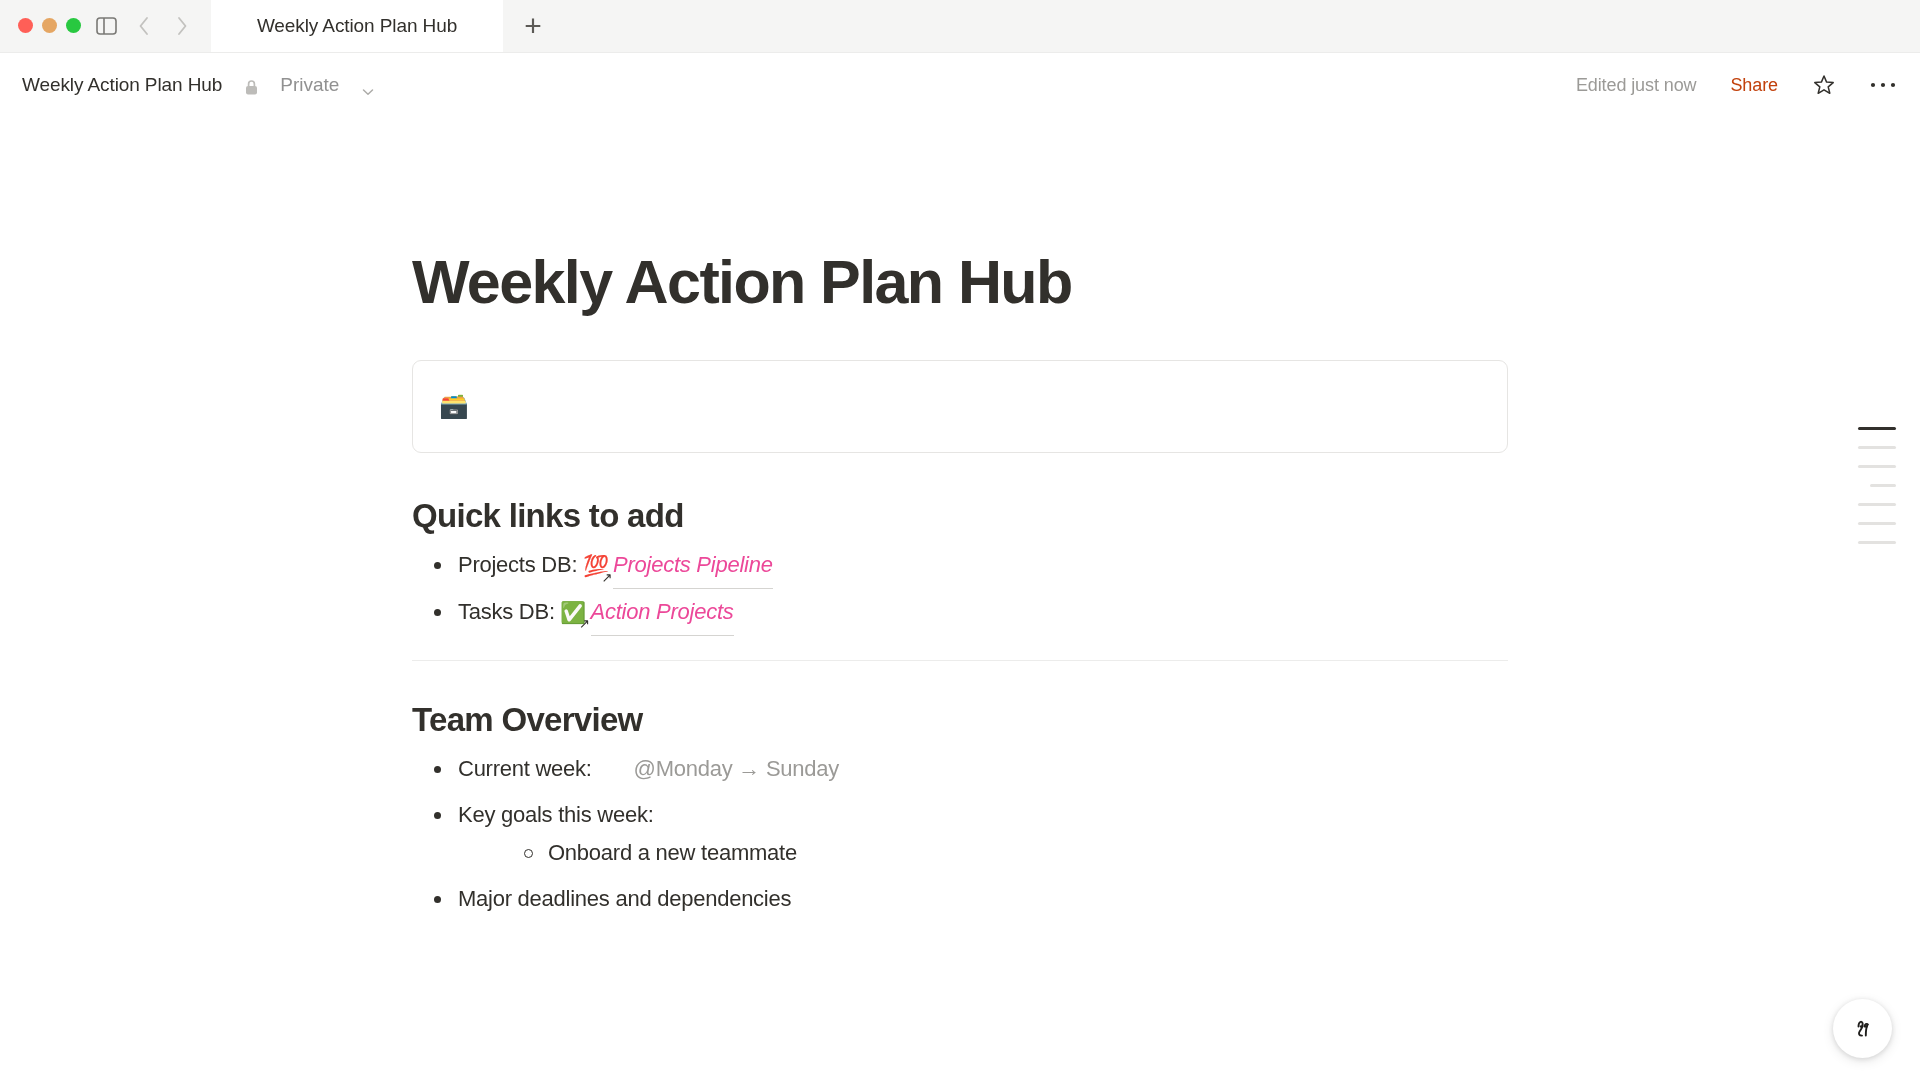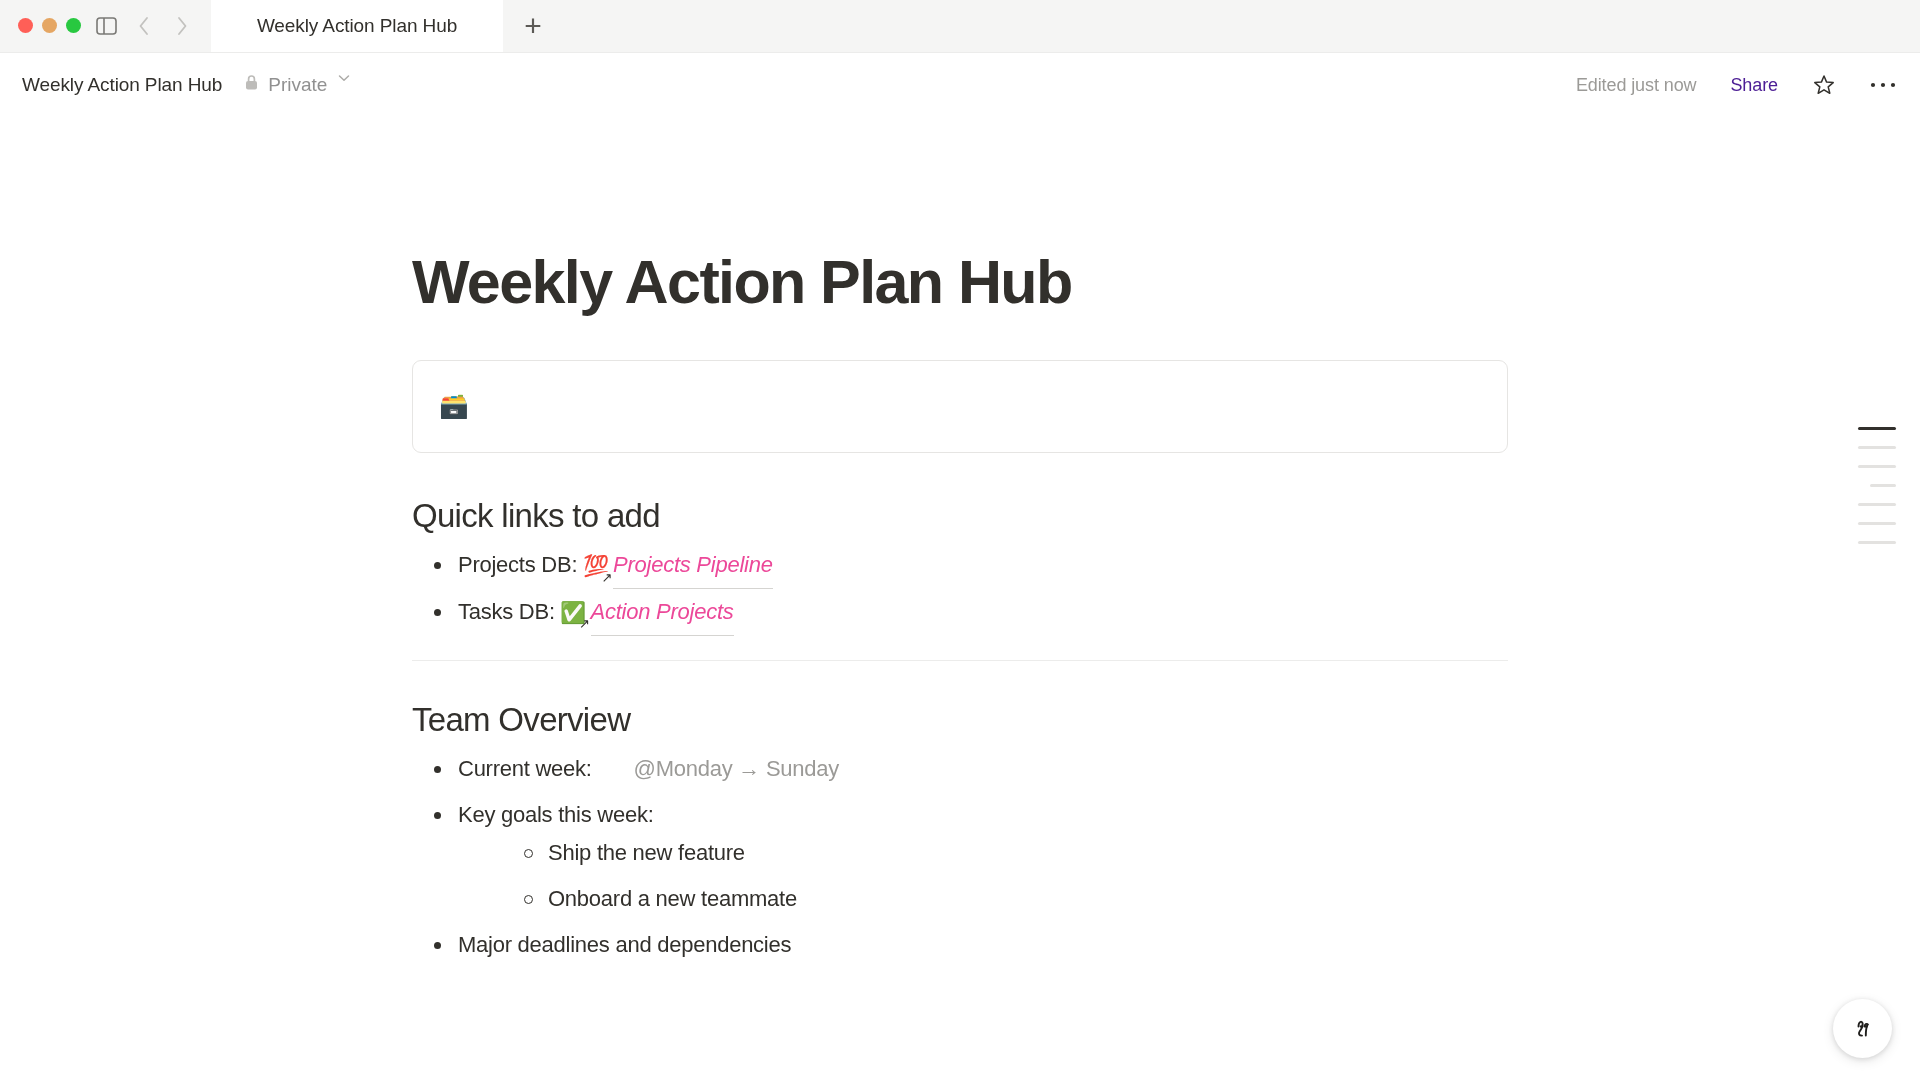--- a/index.html
+++ b/index.html
@@ -63,35 +63,35 @@
     background:#ffffff;
     display:flex; align-items:center;
     padding:0 24px 0 22px;
   }
   .crumb {
     font-size:19px;
     color:#32302c;
     letter-spacing:-0.1px;
   }
   .privacy {
-    display:flex; align-items:flex-start; gap:9px;
+    display:flex; align-items:flex-end; gap:21px;
     margin-left:22px;
     color:#919191;
     font-size:19px;
   }
   .privacy .lock svg { display:block; }
   .privacy .dd svg { display:block; margin-left:2px; }
 
   .topbar-right {
     margin-left:auto;
     display:flex; align-items:center;
     gap:34px;
   }
   .edited { font-size:18px; color:#9b9a97; letter-spacing:-0.1px; }
-  .share  { font-size:18px; color:#4c1d95; letter-spacing:-0.1px; }
+  .share  { font-size:18px; color:#c2410c; letter-spacing:-0.1px; }
   .star svg, .dots svg { display:block; }
 
   
   .page {
     position:relative;
     height:963px;
     overflow:hidden;
   }
   .content {
     width:1096px;
@@ -125,21 +125,21 @@
   .callout-text {
     font-size:22px;
     line-height:1.58;
     color:#32302c;
     letter-spacing:-0.25px;
   }
 
   
   .h2 {
     font-size:33px;
-    font-weight:normal;
+    font-weight:bold;
     color:#32302c;
     letter-spacing:-0.7px;
     margin-top:44px;
   }
   .h2.tight { margin-top:40px; }
 
   
   ul.bl { list-style:none; margin-top:14px; }
   ul.bl.sub { margin-top:6px; margin-left:44px; }
   ul.bl li {
@@ -315,21 +315,20 @@
     <div class="divider"></div>
 
     <h2 class="h2 tight">Team Overview</h2>
     <ul class="bl">
       <li>
         <span>Current week: </span><span class="muted">@Monday → Sunday</span>
       </li>
       <li>
         <span>Key goals this week:</span>
         <ul class="bl sub">
-          <li>Ship the new feature</li>
           <li>Onboard a new teammate</li>
         </ul>
       </li>
       <li>Major deadlines and dependencies</li>
     </ul>
 
   </div>
 
   <div class="toc">
     <div class="toc-line active" style="width:38px"></div>

